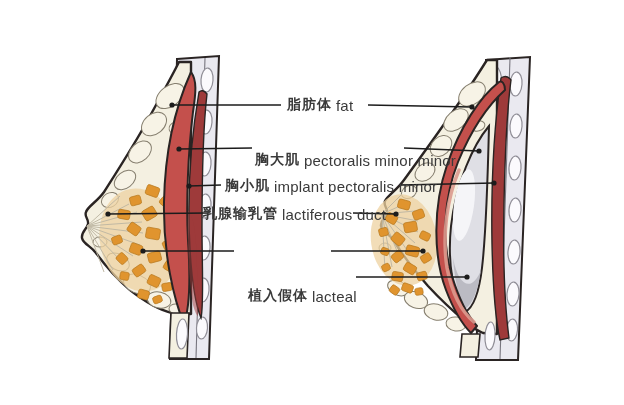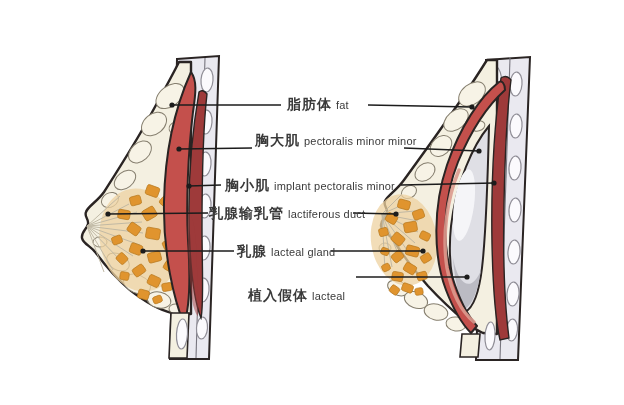--- a/index.html
+++ b/index.html
@@ -29,21 +29,21 @@
   .sliver{fill:var(--muscle-minor);opacity:.5;}
   .implant{fill:var(--implant-fill);stroke:var(--outline);stroke-width:2;}
   .ihl{fill:var(--implant-highlight);}
   .ish{fill:var(--implant-shadow);opacity:.85;}
   .lining{stroke:var(--muscle-lining);stroke-width:3.5;fill:none;opacity:.9;stroke-linecap:round;}
   .leader{stroke:var(--leader-line);stroke-width:1.3;}
   .dot{fill:var(--leader-line);}
   .lbl{position:absolute;display:flex;align-items:center;gap:4px;transform:translateY(-50%);
        color:var(--label-text);white-space:nowrap;}
   .zh{font-size:14px;font-weight:700;letter-spacing:1px;}
-  .en{font-size:11px;letter-spacing:.2px;}
+  .en{font-size:15px;letter-spacing:.2px;}
 </style>
 </head>
 <body>
 
 <div class="canvas">
 <svg width="624" height="405" viewBox="0 0 624 405">
 
   <g>
     <g>
       <path class="band" d="M177,59 L219,56 L209,359 L170,359 Z"></path>
@@ -236,33 +236,29 @@
         <circle class="dot" cx="423" cy="251" r="2.6"></circle>
     <path class="leader" d="M356,277 L467,277"></path>
     <circle class="dot" cx="467" cy="277" r="2.6"></circle>
   </g>
 </svg>
 
   <div class="lbl" style="left:287px;top:105px">
     <span class="zh">脂肪体</span>
       <span class="en">fat</span>
   </div>
-  <div class="lbl" style="left:255px;top:141px">
+  <div class="lbl" style="left:255px;top:160px">
     <span class="zh">胸大肌</span>
       <span class="en">pectoralis minor minor</span>
   </div>
   <div class="lbl" style="left:225px;top:186px">
     <span class="zh">胸小肌</span>
       <span class="en">implant pectoralis minor</span>
   </div>
-  <div class="lbl" style="left:209px;top:214px">
+  <div class="lbl" style="left:203px;top:214px">
     <span class="zh">乳腺输乳管</span>
       <span class="en">lactiferous duct</span>
-  </div>
-  <div class="lbl" style="left:237px;top:252px">
-    <span class="zh">乳腺</span>
-      <span class="en">lacteal gland</span>
   </div>
   <div class="lbl" style="left:248px;top:296px">
     <span class="zh">植入假体</span>
       <span class="en">lacteal</span>
   </div>
 </div>
 
 </body></html>

